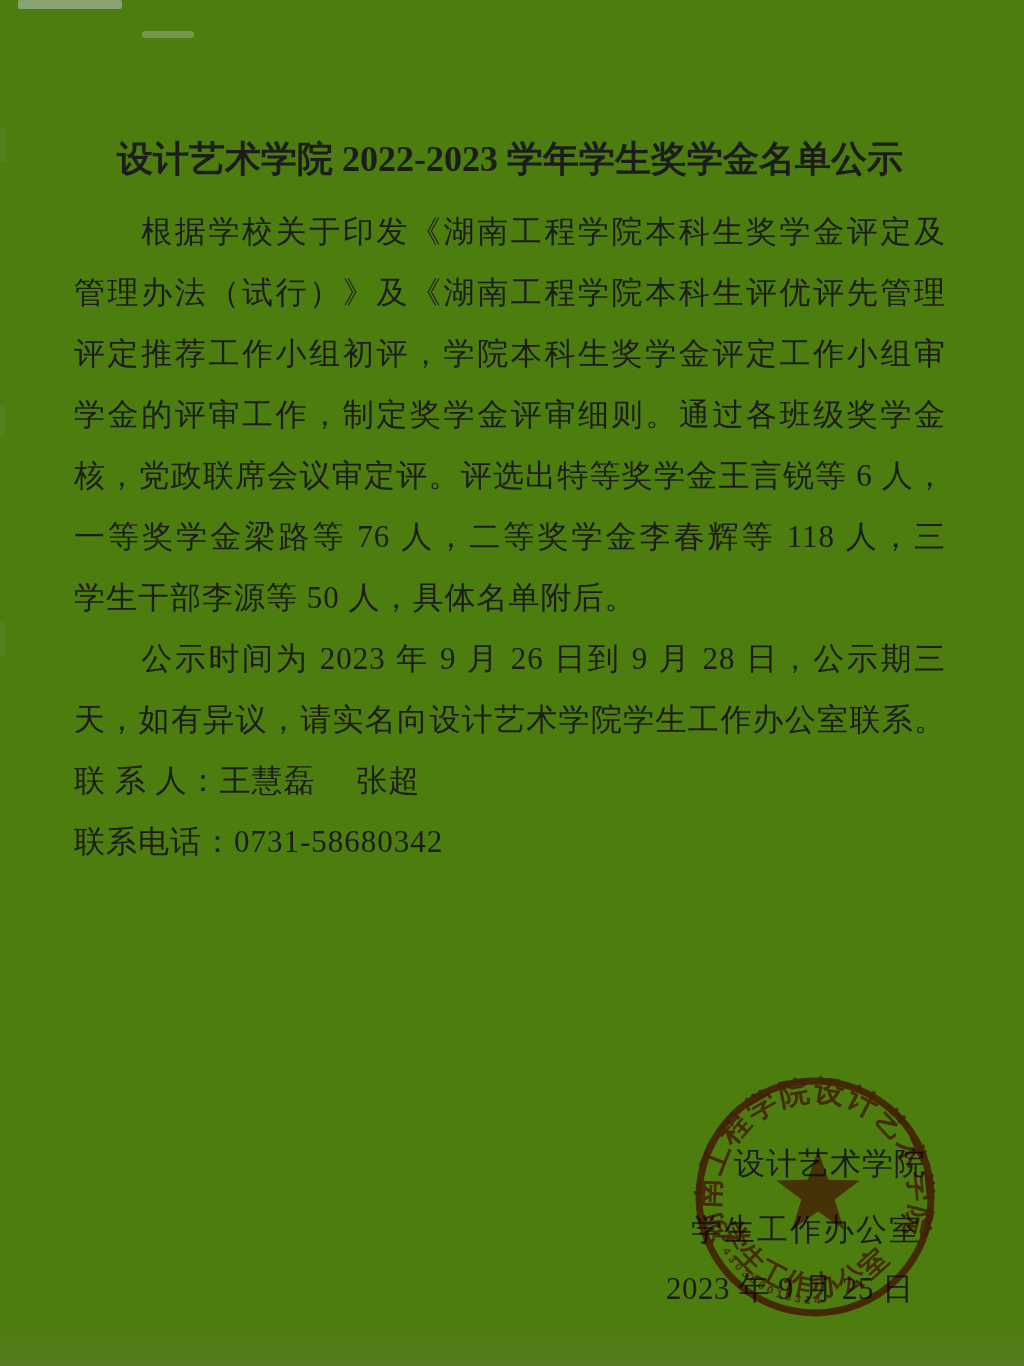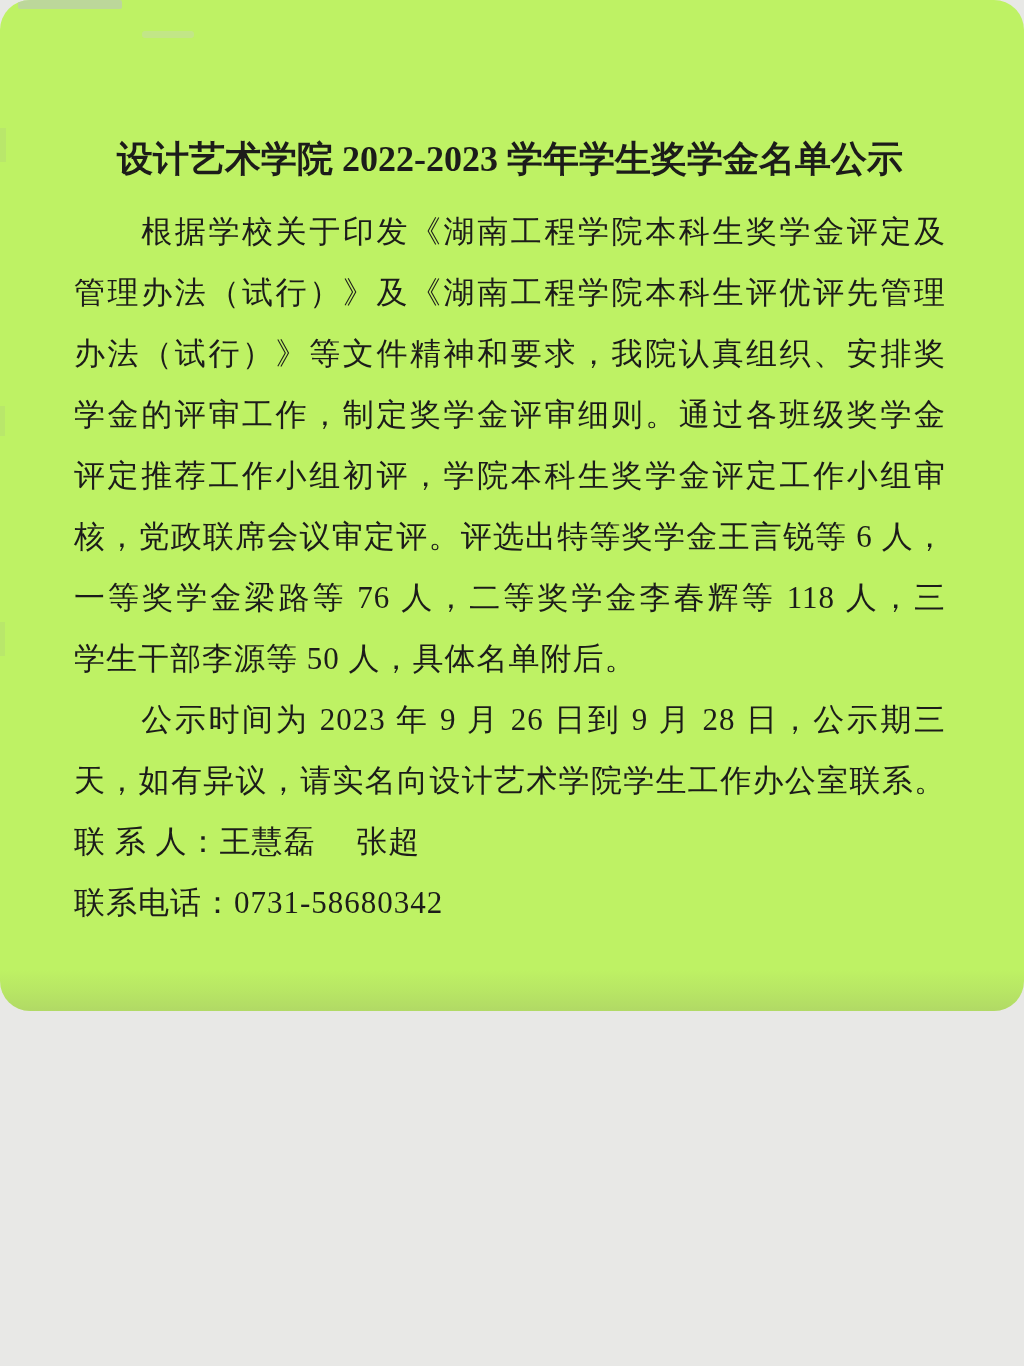--- a/index.html
+++ b/index.html
@@ -1,21 +1,20 @@
 <!DOCTYPE html>
 <html><head>
 <meta charset="utf-8">
 <style>
   html,body{margin:0;padding:0;background:#e8e8e6;}
   .page{
-    position:relative;width:1024px;height:1011px;overflow:hidden;
-    background:#bef264;
+    position:relative;width:1024px;height:1366px;overflow:hidden;
+    background:#4d7c0f;
     font-family:"Liberation Serif","DejaVu Serif",serif;
     color:#1c1c1a;
-    border-radius:30px;
   }
   .title{
     position:absolute;left:72px;top:112px;width:876px;
     text-align:center;font-size:36px;font-weight:700;
     white-space:nowrap;line-height:46px;
   }
   .body-block{
     position:absolute;left:74px;top:201px;width:872px;
     font-size:31px;line-height:61px;letter-spacing:1px;
   }
@@ -50,23 +49,22 @@
   <div class="smudge2"></div>
   <div class="edge-mark em1"></div>
   <div class="edge-mark em2"></div>
   <div class="edge-mark em3"></div>
 
   <h1 class="title">设计艺术学院 2022-2023 学年学生奖学金名单公示</h1>
 
   <div class="body-block">
       <div class="line just">　　根据学校关于印发《湖南工程学院本科生奖学金评定及</div>
       <div class="line just">管理办法（试行）》及《湖南工程学院本科生评优评先管理</div>
-      <div class="line just">办法（试行）》等文件精神和要求，我院认真组织、安排奖</div>
+      <div class="line just">评定推荐工作小组初评，学院本科生奖学金评定工作小组审</div>
       <div class="line just">学金的评审工作，制定奖学金评审细则。通过各班级奖学金</div>
-      <div class="line just">评定推荐工作小组初评，学院本科生奖学金评定工作小组审</div>
       <div class="line just">核，党政联席会议审定评。评选出特等奖学金王言锐等 6 人，</div>
       <div class="line just">一等奖学金梁路等 76 人，二等奖学金李春辉等 118 人，三</div>
       <div class="line">学生干部李源等 50 人，具体名单附后。</div>
       <div class="line just">　　公示时间为 2023 年 9 月 26 日到 9 月 28 日，公示期三</div>
       <div class="line just">天，如有异议，请实名向设计艺术学院学生工作办公室联系。</div>
       <div class="line">联 系 人：王慧磊　 张超</div>
       <div class="line">联系电话：0731-58680342</div>
     </div>
 
   <div class="sig sig-unit">设计艺术学院</div>

